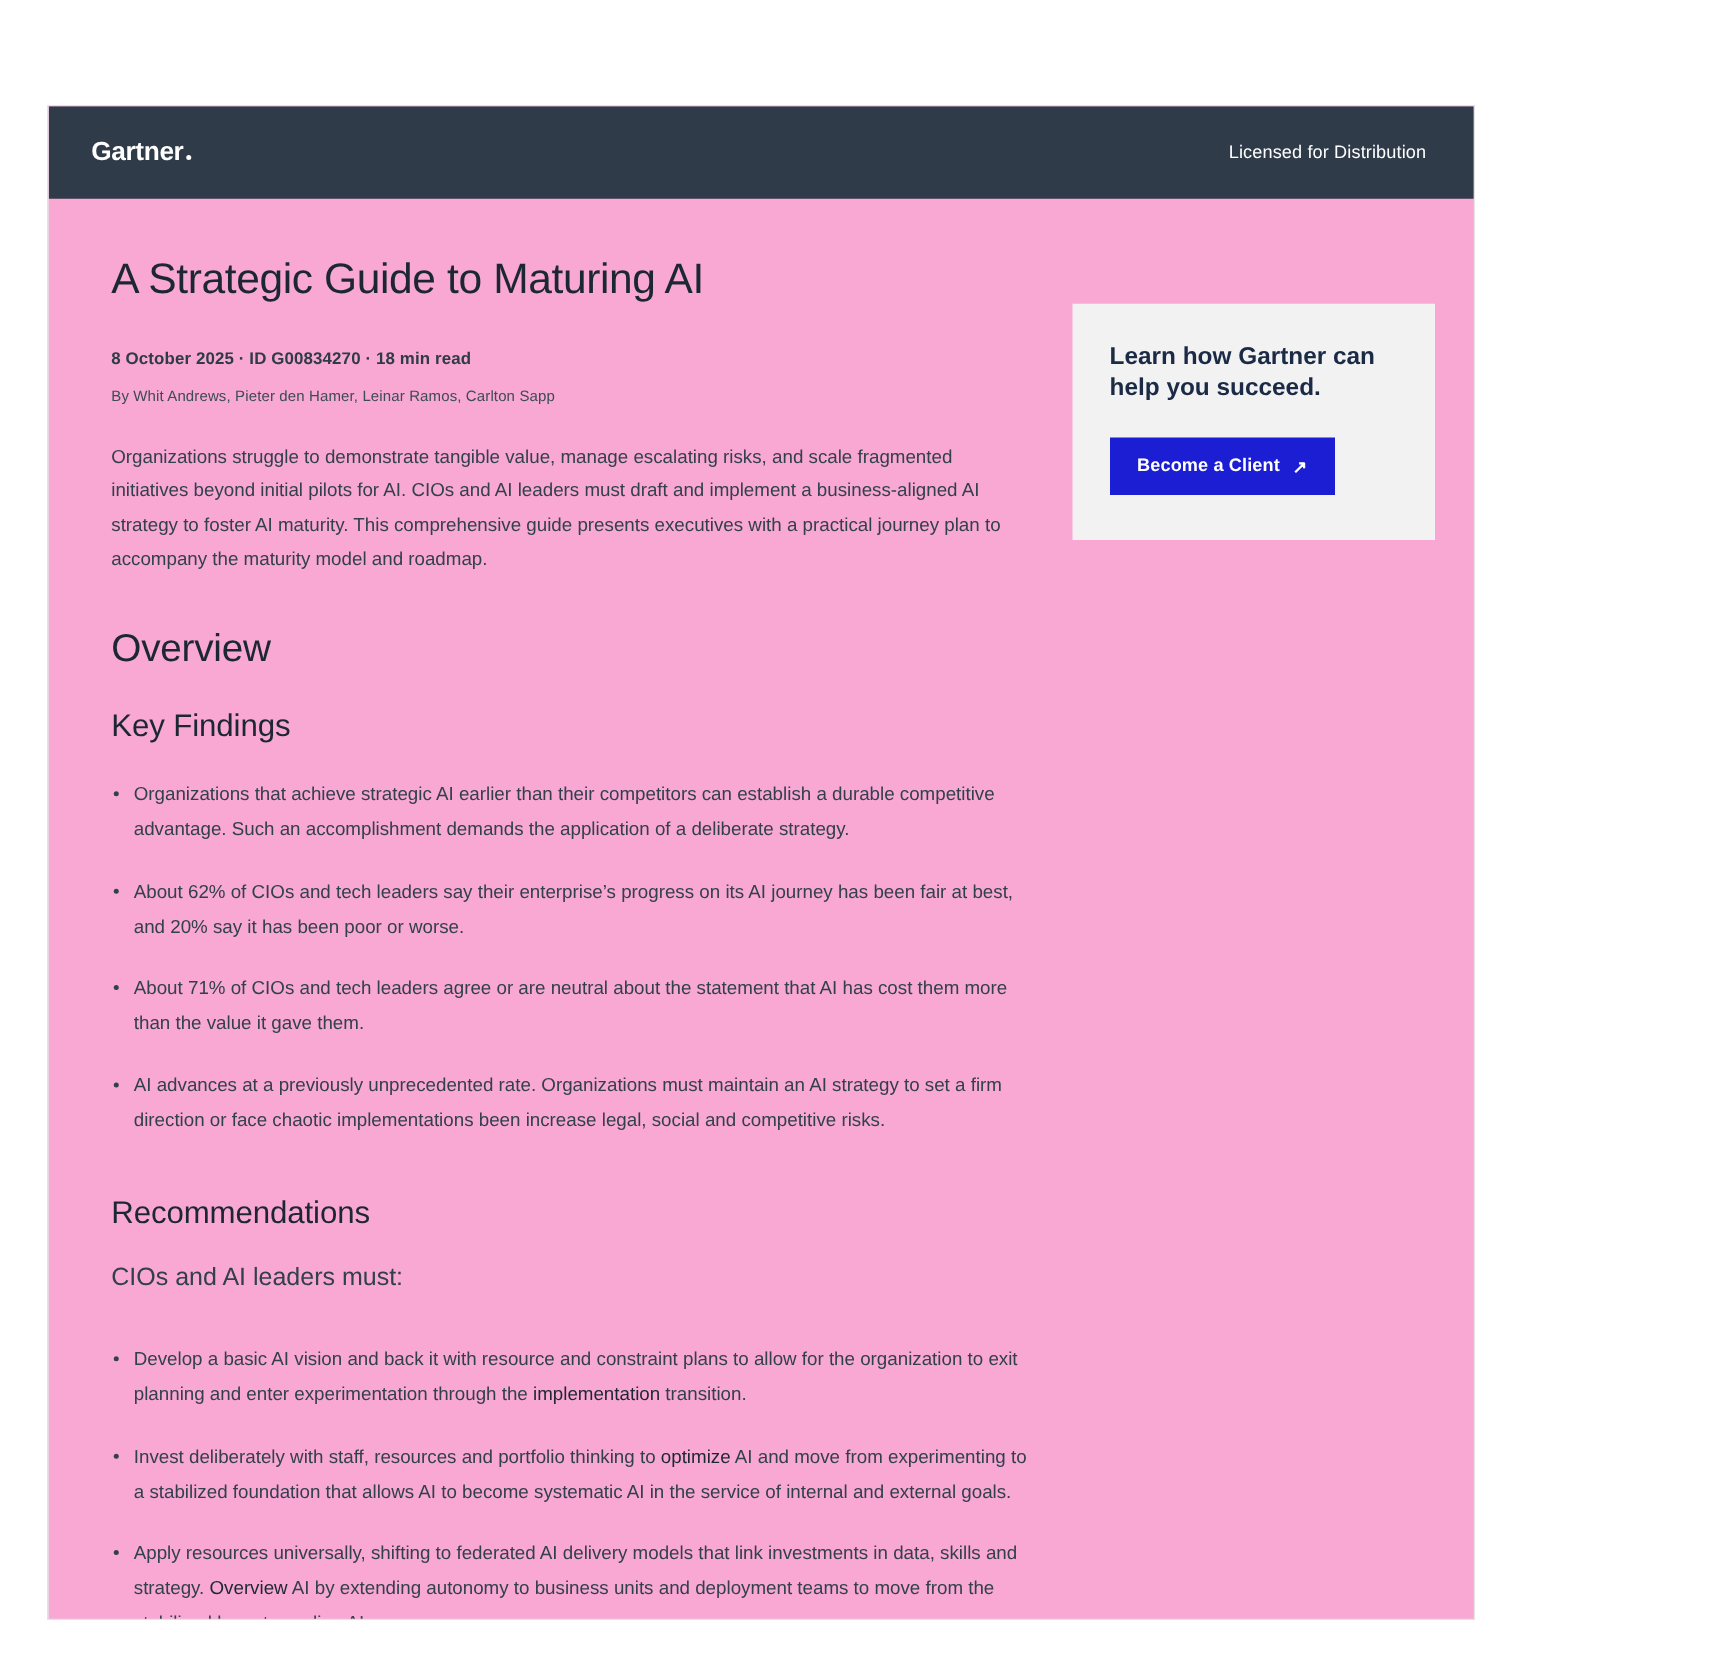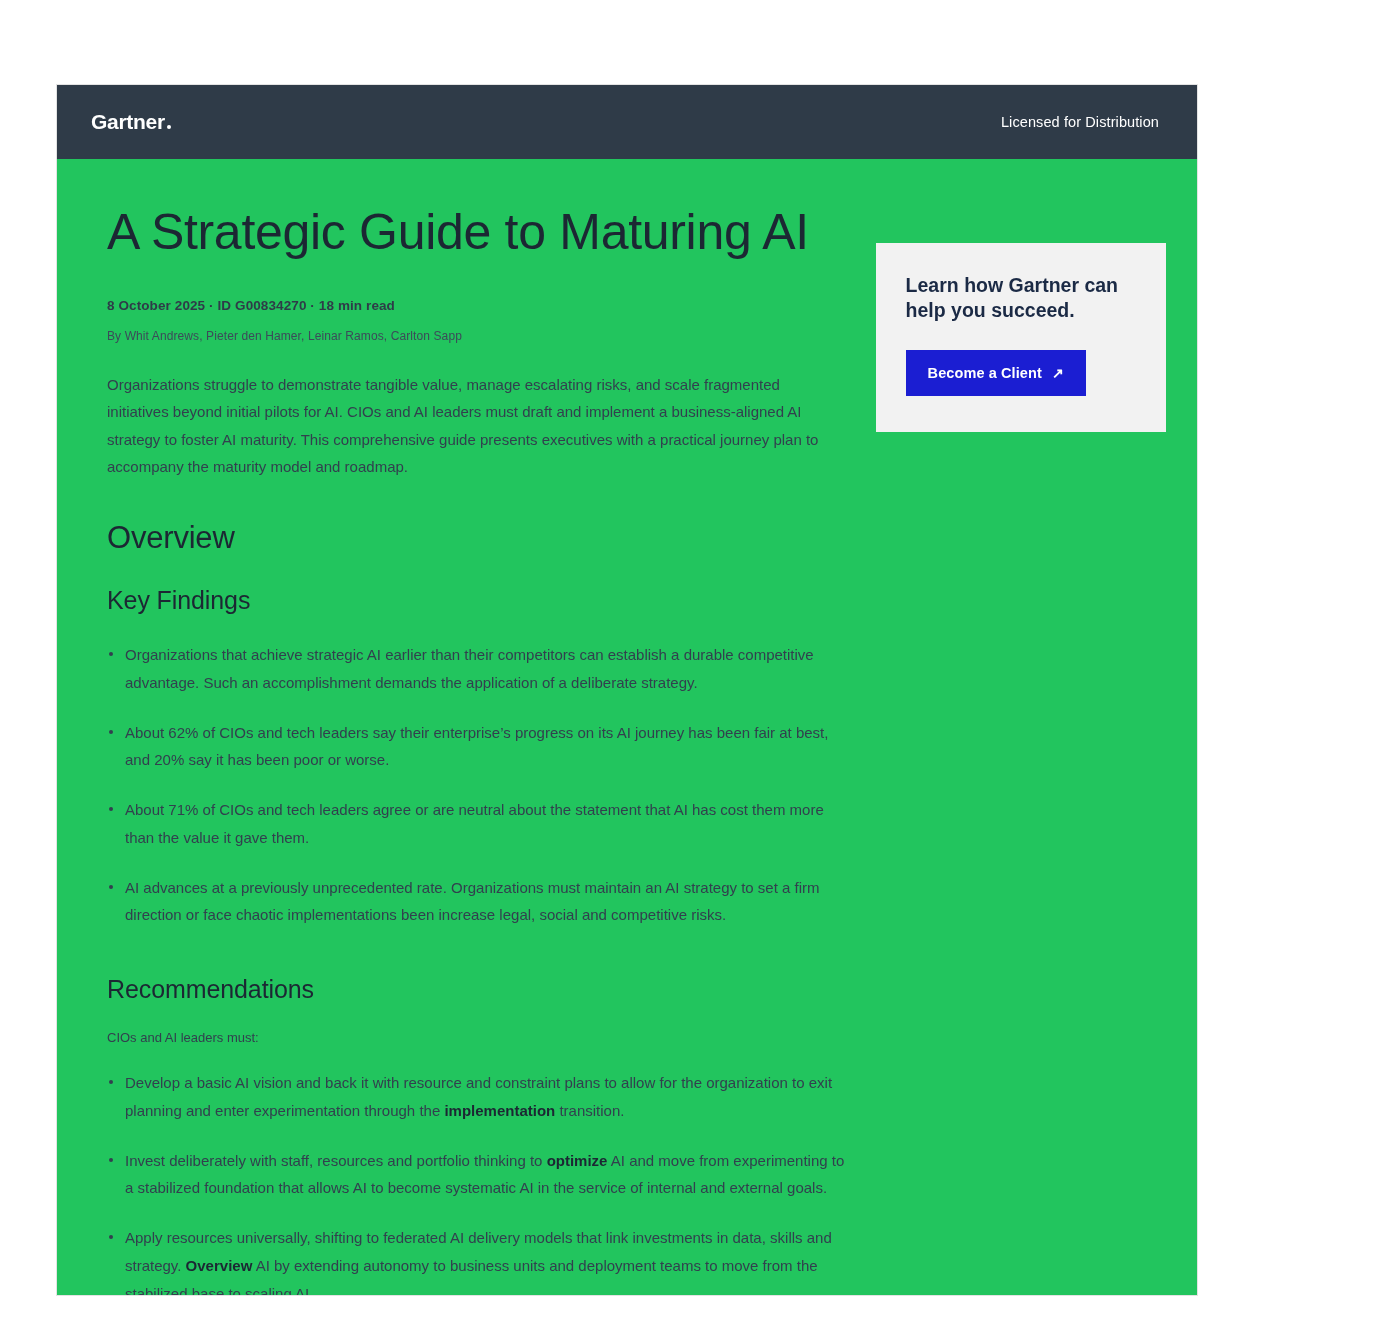--- a/index.html
+++ b/index.html
@@ -9,25 +9,25 @@
     background: #ffffff;
     font-family: "Liberation Sans", sans-serif;
   }
   body {
     width: 1374px;
     height: 1344px;
     overflow: hidden;
   }
   .page-frame {
     position: absolute;
-    left: 56px;
+    left: 38px;
     top: 84px;
     width: 1142px;
     height: 1212px;
-    background: #22c55e;
+    background: #f9a8d4;
     border: 1px solid #e3e3e3;
     overflow: hidden;
   }
   
   .topbar {
     height: 74px;
     background: #2f3b48;
     display: flex;
     align-items: center;
     justify-content: space-between;
@@ -61,21 +61,21 @@
   }
   .main-col {
     width: 790px;
     padding: 44px 0 0 50px;
   }
   .side-col {
     width: 352px;
     padding: 84px 0 0 30px;
   }
   h1.doc-title {
-    font-size: 50px;
+    font-size: 34px;
     font-weight: normal;
     color: #1c2733;
     margin: 0 0 36px 0;
     letter-spacing: -0.3px;
     line-height: 1.18;
   }
   .meta-line {
     font-size: 13.5px;
     color: #2f3b48;
     margin: 0 0 16px 0;
@@ -106,23 +106,23 @@
     font-size: 25px;
     font-weight: normal;
     color: #1c2733;
     margin: 0 0 26px 0;
     letter-spacing: -0.1px;
   }
   h3.sub-title.rec {
     margin-top: 46px;
   }
   .lead-line {
-    font-size: 13px;
+    font-size: 20px;
     color: #32404e;
-    margin: 0 0 24px 0;
+    margin: 0 0 40px 0;
   }
   ul.bullets {
     list-style: none;
     margin: 0 0 22px 0;
     padding: 0;
   }
   ul.bullets li {
     position: relative;
     padding-left: 18px;
     font-size: 15px;
@@ -134,21 +134,21 @@
   ul.bullets li:before {
     content: "";
     position: absolute;
     left: 2px;
     top: 11px;
     width: 4px;
     height: 4px;
     border-radius: 50%;
     background: #32404e;
   }
-  ul.bullets li b { font-weight: bold; color: #1c2733; margin-top: 12px; }
+  ul.bullets li b { font-weight: normal; color: #1c2733; margin-top: 12px; }
   
   .promo {
     background: #f2f2f2;
     padding: 30px 30px 36px 30px;
     width: 290px;
   }
   .promo-head {
     font-size: 19.5px;
     font-weight: bold;
     color: #1b2a45;

